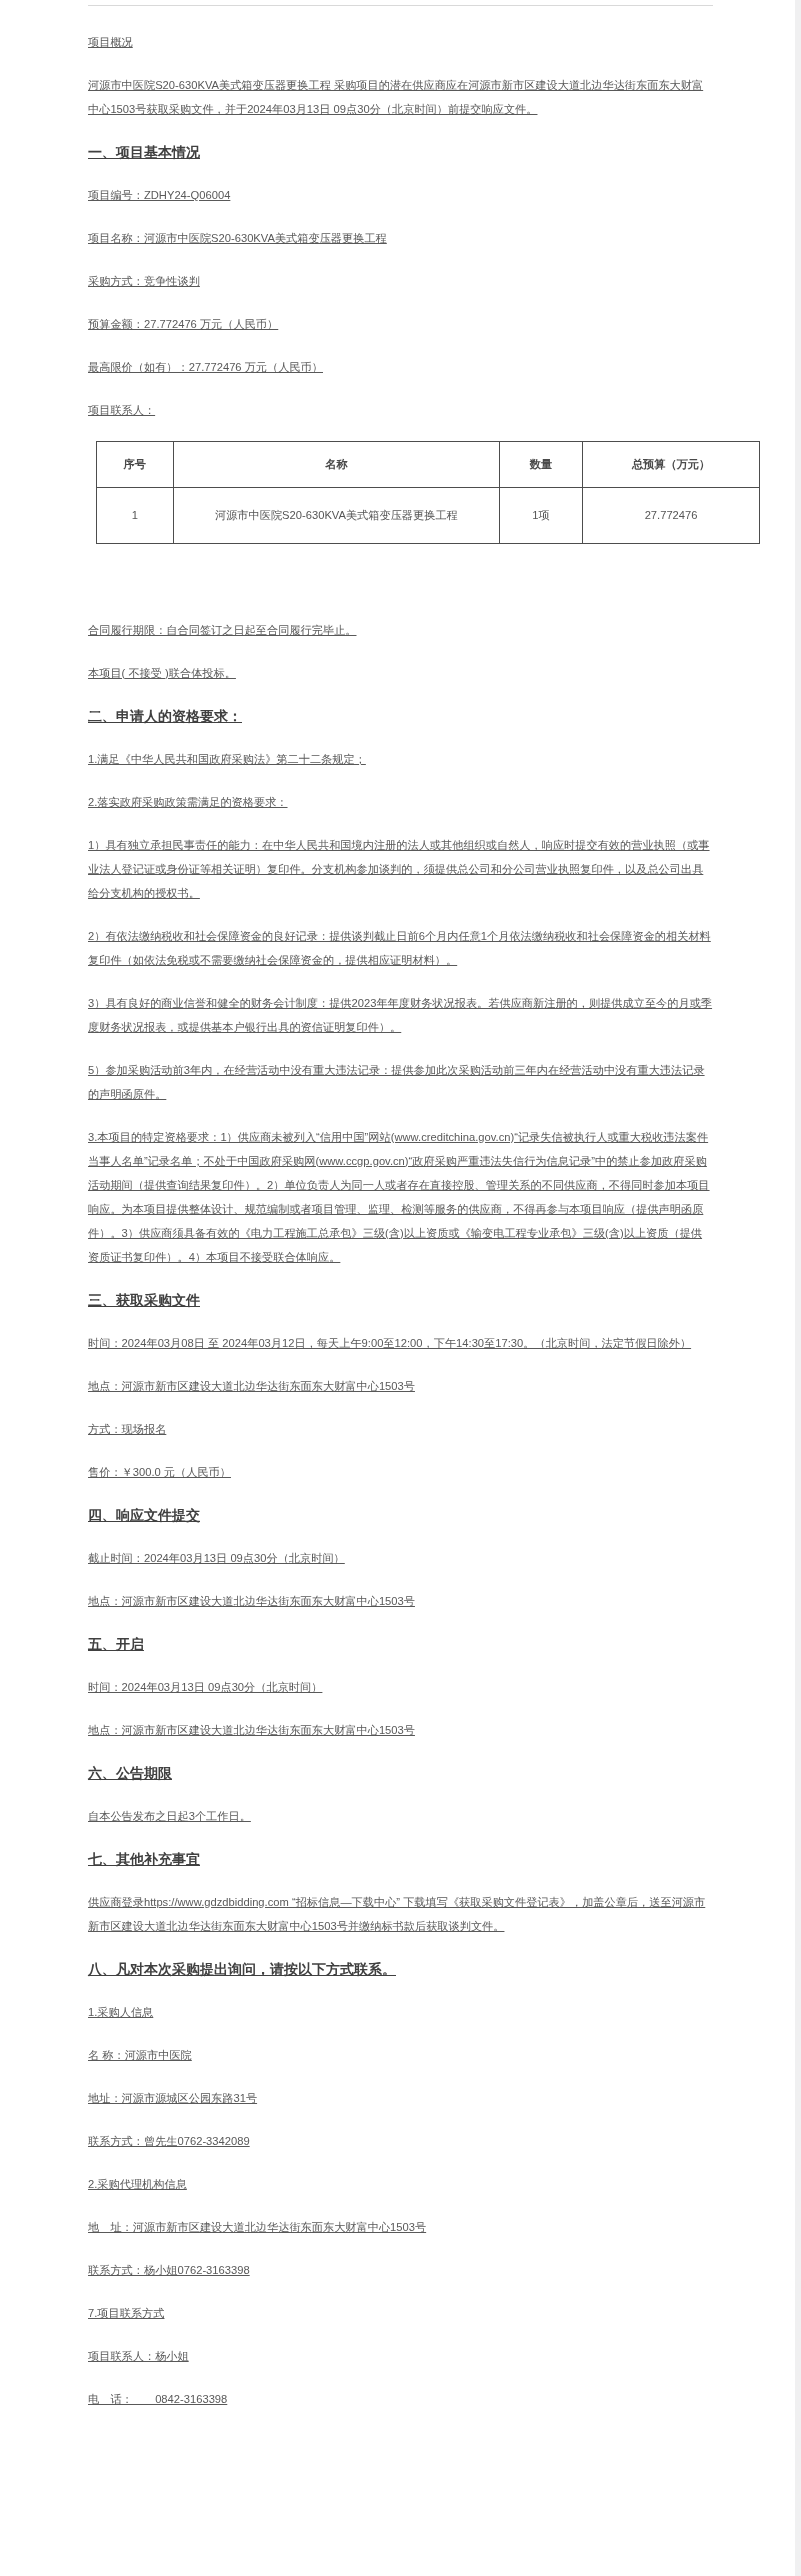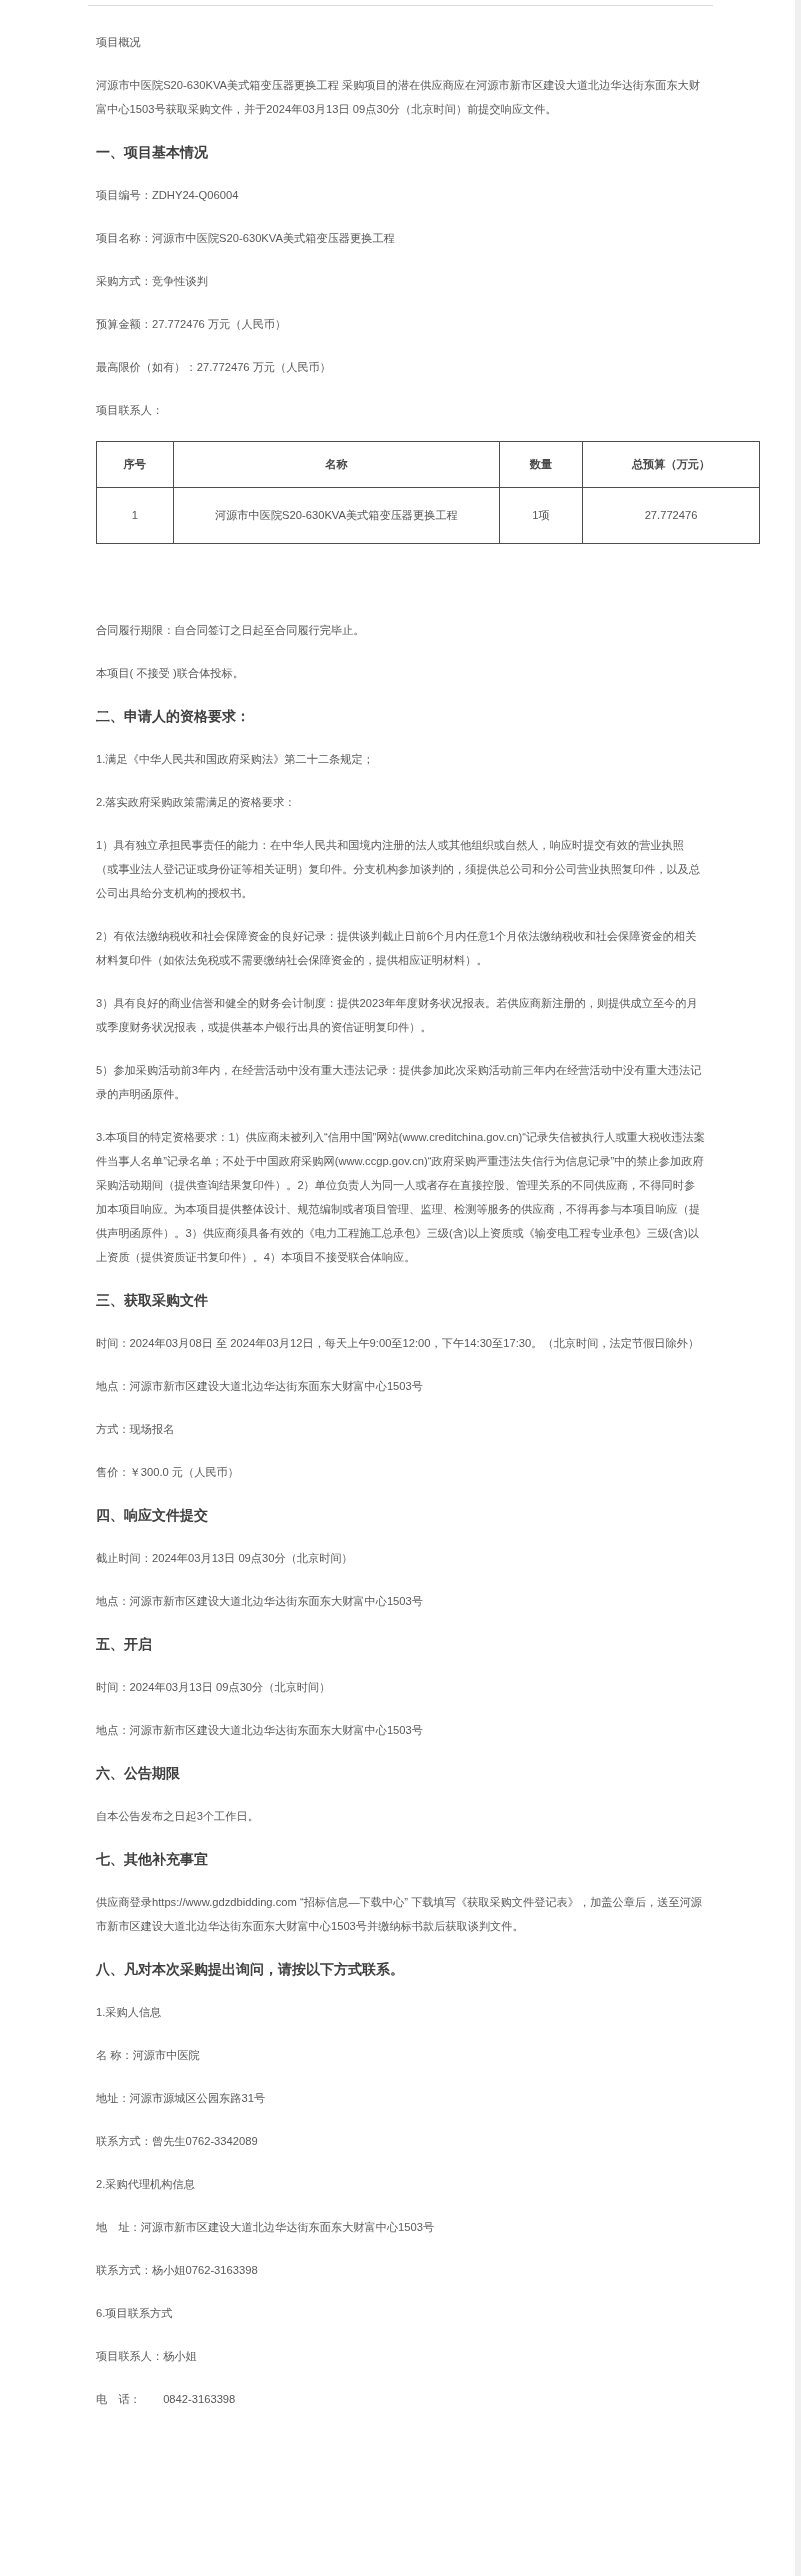--- a/index.html
+++ b/index.html
@@ -23,21 +23,21 @@
     width: 625px; height: 1.6px;
     background: #d9d9d9;
   }
   .content {
     position: relative;
     padding: 11.2px 88px 0 88px;
     width: 625px;
     color: #595959;
     font-size: 11.2px;
   }
-  .content p { margin: 19px 8px; }
+  .content p { margin: 19px 0; text-decoration: underline; }
   p.para {
     line-height: 24px;
     color: #595959;
     font-weight: 400;
     white-space: pre-wrap;
     overflow-wrap: break-word;
   }
   p.heading {
     line-height: 24px;
     color: #404040;
@@ -131,19 +131,19 @@
         <p class="heading">七、其他补充事宜</p>
         <p class="para">供应商登录https://www.gdzdbidding.com “招标信息—下载中心” 下载填写《获取采购文件登记表》，加盖公章后，送至河源市新市区建设大道北边华达街东面东大财富中心1503号并缴纳标书款后获取谈判文件。</p>
         <p class="heading">八、凡对本次采购提出询问，请按以下方式联系。</p>
         <p class="para">1.采购人信息</p>
         <p class="para">名 称：河源市中医院</p>
         <p class="para">地址：河源市源城区公园东路31号</p>
         <p class="para">联系方式：曾先生0762-3342089</p>
         <p class="para">2.采购代理机构信息</p>
         <p class="para">地　址：河源市新市区建设大道北边华达街东面东大财富中心1503号</p>
         <p class="para">联系方式：杨小姐0762-3163398</p>
-        <p class="para">6.项目联系方式</p>
+        <p class="para">7.项目联系方式</p>
         <p class="para">项目联系人：杨小姐</p>
         <p class="para">电　话：　　0842-3163398</p>
       </div>
   </div>
 </div>
 
 
 </body></html>

